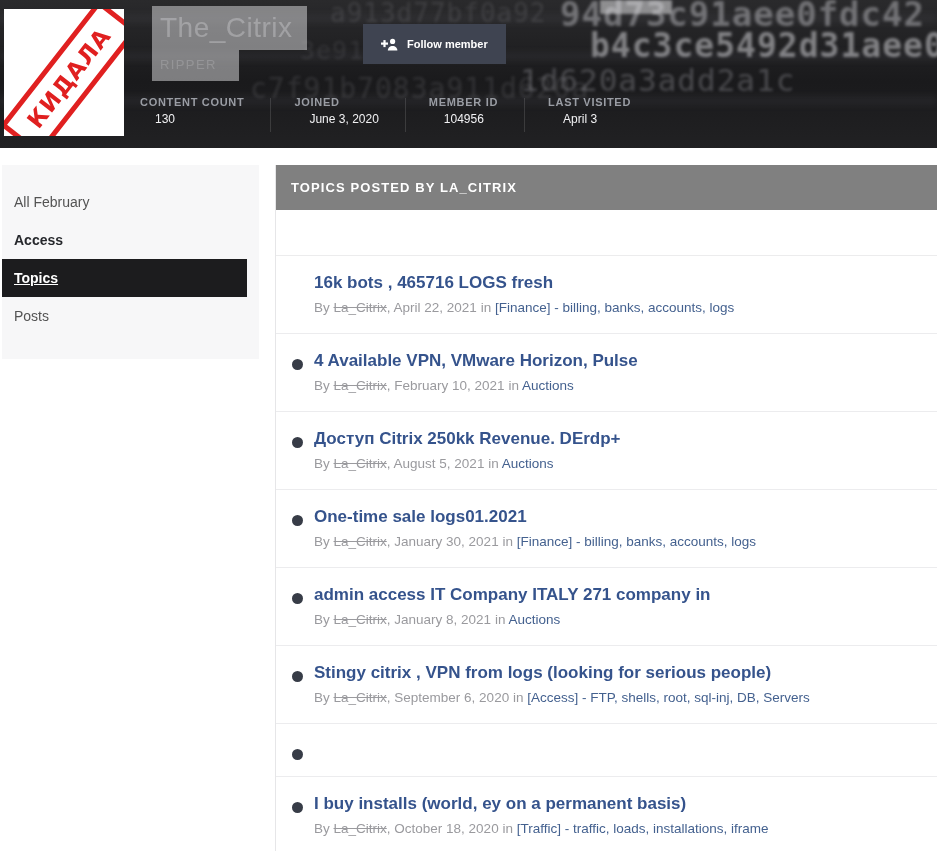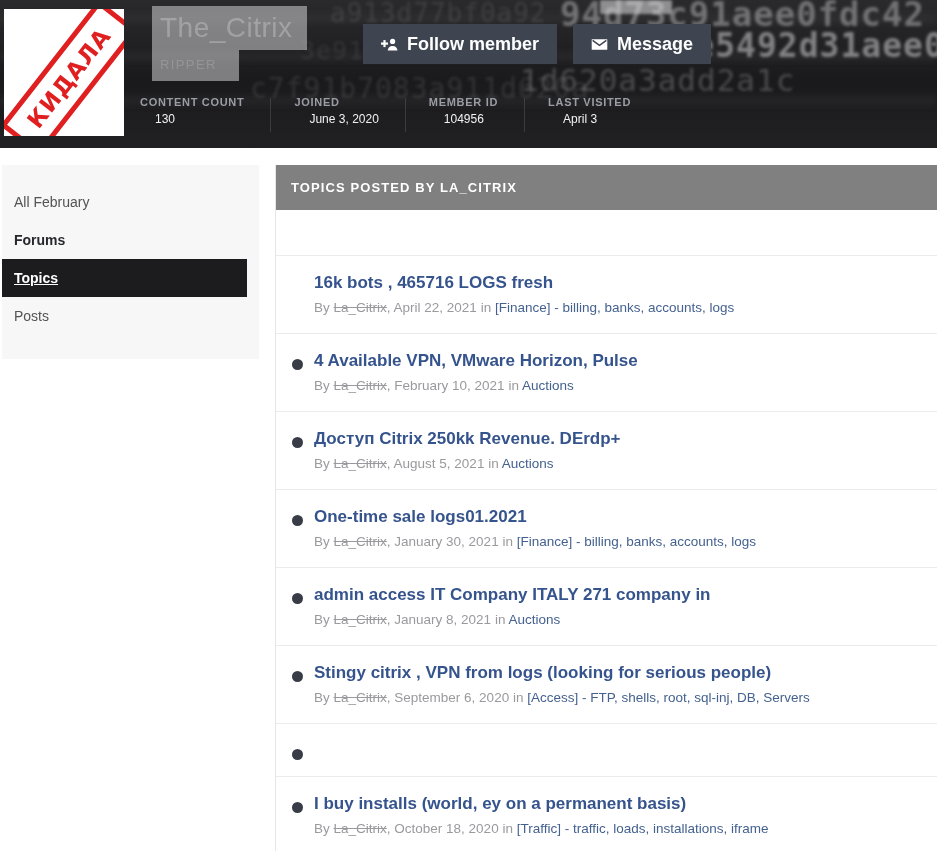--- a/index.html
+++ b/index.html
@@ -84,21 +84,21 @@
     padding:7px 22px 9px 8px;
   }
 
   .header-actions{
     position:absolute;left:363px;top:24px;z-index:6;
     display:flex;gap:16px;
   }
   .hbtn{
     display:flex;align-items:center;justify-content:center;gap:9px;
     background:#3f4451;color:#ffffff;
-    font-size:18px;font-weight:bold;
+    font-size:11px;font-weight:bold;
     height:40px;padding:0 18px;cursor:pointer;
     border:none;
   }
   .hbtn .ic{display:inline-flex;align-items:center;}
   .hbtn svg{display:block;}
 
   .stats-row{
     position:absolute;left:140px;top:96px;z-index:6;
     display:flex;align-items:flex-start;
   }
@@ -204,29 +204,20 @@
       <span class="ic">
         <svg width="17" height="13" viewBox="0 0 17 13">
           <rect x="0" y="4.5" width="7" height="2.2" fill="#fff"></rect>
           <rect x="2.4" y="2.1" width="2.2" height="7" fill="#fff"></rect>
           <circle cx="11.6" cy="3.4" r="2.6" fill="#fff"></circle>
           <path d="M6.8 12.6c0-2.7 2.1-4.6 4.8-4.6s4.8 1.9 4.8 4.6z" fill="#fff"></path>
         </svg>
       </span>
       <span>Follow member</span>
     </button>
-    <button class="hbtn">
-      <span class="ic">
-        <svg width="17" height="13" viewBox="0 0 17 13">
-          <rect x="0.7" y="1.2" width="15.6" height="10.6" rx="0.6" fill="#fff"></rect>
-          <path d="M1.6 2.4 L8.5 7.3 L15.4 2.4" fill="none" stroke="#3f4451" stroke-width="1.5"></path>
-        </svg>
-      </span>
-      <span>Message</span>
-    </button>
   </div>
 
   <div class="stats-row">
     <div class="stat">
       <div class="stat-label">CONTENT COUNT</div>
       <div class="stat-value">130</div>
     </div>
     <div class="stat">
       <div class="stat-label">JOINED</div>
       <div class="stat-value">June 3, 2020</div>
@@ -239,21 +230,21 @@
       <div class="stat-label">LAST VISITED</div>
       <div class="stat-value">April 3</div>
     </div>
   </div>
 </div>
 
 <div class="page-body">
 
   <nav class="sidebar" id="sidebar">
       <a class="side-item">All February</a>
-      <a class="side-item strong">Forums</a>
+      <a class="side-item strong">Access</a>
       <a class="side-item active">Topics</a>
       <a class="side-item">Posts</a>
     </nav>
 
   <section class="content">
     <div class="content-head">
       <span class="content-head-title">TOPICS POSTED BY LA_CITRIX</span>
     </div>
     <div class="filter-bar"></div>
     <div id="topic-list">

